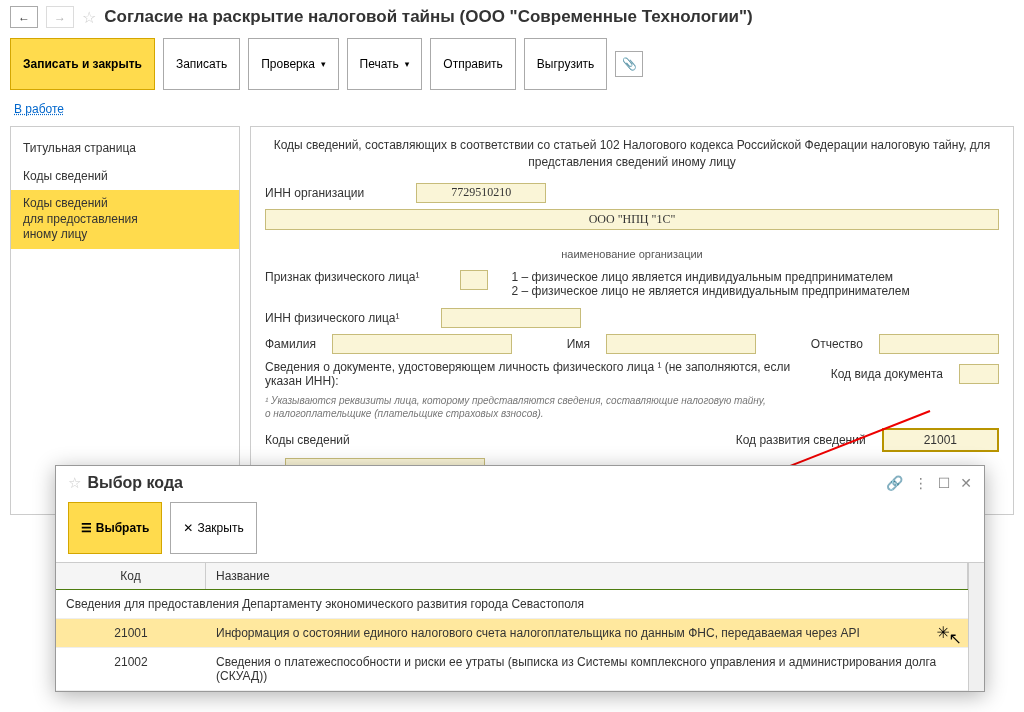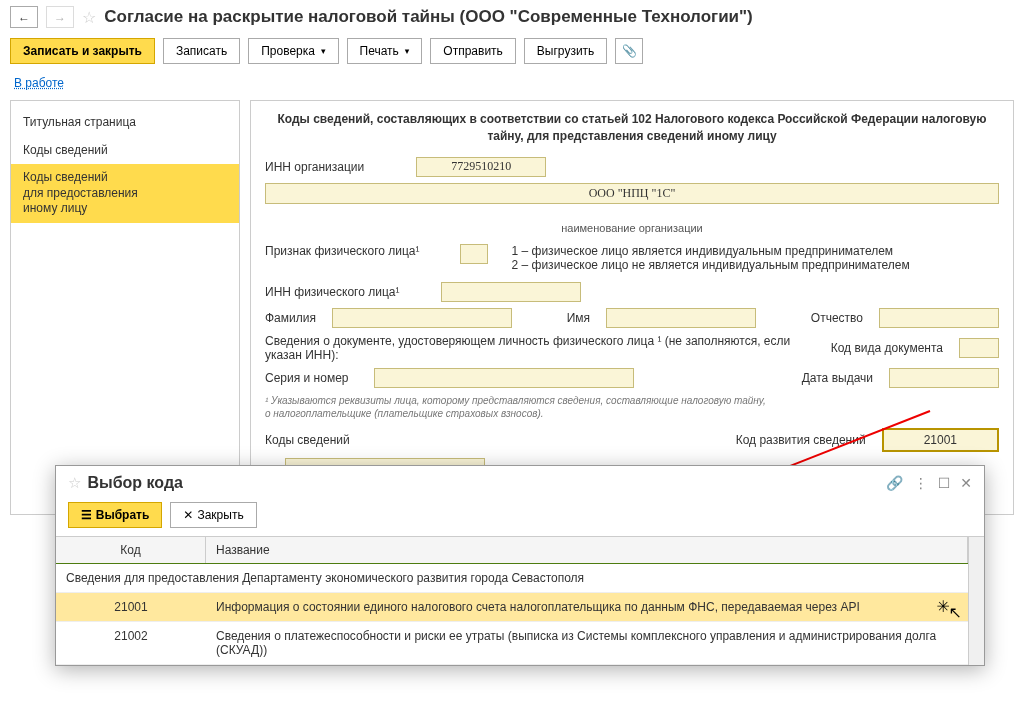--- a/index.html
+++ b/index.html
@@ -3,32 +3,32 @@
 <meta charset="utf-8">
 <style>
   * { box-sizing: border-box; margin: 0; padding: 0; }
   body { font-family: Arial, sans-serif; font-size: 12px; background: #fff; color: #333; width: 1024px; height: 712px; overflow: hidden; position: relative; }
   .topbar { display: flex; align-items: center; padding: 6px 10px; gap: 8px; }
   .nav-btn { width: 28px; height: 22px; border: 1px solid #aaa; background: #fff; display: flex; align-items: center; justify-content: center; cursor: pointer; }
   .nav-btn.disabled { opacity: 0.4; cursor: default; }
   .star { color: #ccc; font-size: 16px; }
   .page-title { font-size: 17px; font-weight: bold; color: #333; }
   .toolbar { display: flex; align-items: center; padding: 4px 10px 8px; gap: 8px; }
-  .btn { border: 1px solid #aaa; background: #fff; padding: 5px 12px; cursor: pointer; font-size: 12px; display: inline-flex; align-items: center; gap: 4px; }
+  .btn { border: 1px solid #aaa; background: #fff; padding: 18px 12px; cursor: pointer; font-size: 12px; display: inline-flex; align-items: center; gap: 4px; }
   .btn-primary { background: #ffdb4d; border-color: #d4a600; font-weight: bold; }
   .btn-icon { width: 28px; padding: 5px 6px; justify-content: center; }
   .dropdown-arrow { font-size: 9px; margin-left: 2px; }
   .status-line { padding: 4px 14px 10px; }
   .status-link { color: #0066cc; text-decoration: underline dotted; cursor: pointer; }
   .main { display: flex; padding: 0 10px; gap: 10px; }
   .sidebar { width: 230px; border: 1px solid #ccc; padding: 8px 0; }
   .side-item { padding: 6px 12px; cursor: pointer; line-height: 1.3; }
   .side-item.active { background: #ffdb4d; }
   .content { flex: 1; border: 1px solid #ccc; padding: 10px 14px; position: relative; }
-  .content-title { text-align: center; font-weight: bold; font-size: 12px; margin-bottom: 12px; line-height: 1.4; }
+  .content-title { text-align: center; font-weight: normal; font-size: 12px; margin-bottom: 12px; line-height: 1.4; }
   .row { display: flex; align-items: center; margin-bottom: 6px; gap: 16px; }
   .lbl { font-size: 12px; }
   .yfield { background: #faf5d7; border: 1px solid #c7bc7a; height: 20px; padding: 2px 6px; font-size: 12px; display: inline-flex; align-items: center; justify-content: center; font-family: Liberation Serif, serif; }
   .yfield.wide { flex: 1; }
   .caption { font-size: 11px; text-align: center; color: #555; margin-top: 2px; }
   .fn { font-size: 10px; color: #777; line-height: 1.3; margin: 6px 0; font-style: italic; }
   .highlight-field { border: 2px solid #b89400; background: #faf5d7; padding: 3px 40px; text-align: center; font-size: 12px; }
   .plus { color: #090; font-weight: bold; margin-right: 4px; }
   .add-link { color: #0066cc; text-decoration: underline dotted; cursor: pointer; }
   
@@ -131,27 +131,20 @@
       <span class="lbl">Отчество</span>
       <span class="yfield" style="width:120px"></span>
     </div>
 
     <div class="row">
       <span class="lbl" style="flex:1">Сведения о документе, удостоверяющем личность физического лица ¹ (не заполняются, если указан ИНН):</span>
       <span class="lbl">Код вида документа</span>
       <span class="yfield" style="width:40px"></span>
     </div>
 
-    <div class="row">
-      <span class="lbl">Серия и номер</span>
-      <span class="yfield" style="width:260px;margin-left:10px"></span>
-      <span style="flex:1"></span>
-      <span class="lbl">Дата выдачи</span>
-      <span class="yfield" style="width:110px"></span>
-    </div>
 
     <div class="fn" style="white-space:pre-line">¹ Указываются реквизиты лица, которому представляются сведения, составляющие налоговую тайну,
 о налогоплательщике (плательщике страховых взносов).</div>
 
     <div class="row" style="margin-top:8px">
       <span class="lbl">Коды сведений</span>
       <span style="flex:1"></span>
       <span class="lbl">Код развития сведений</span>
       <span class="highlight-field">21001</span>
     </div>

